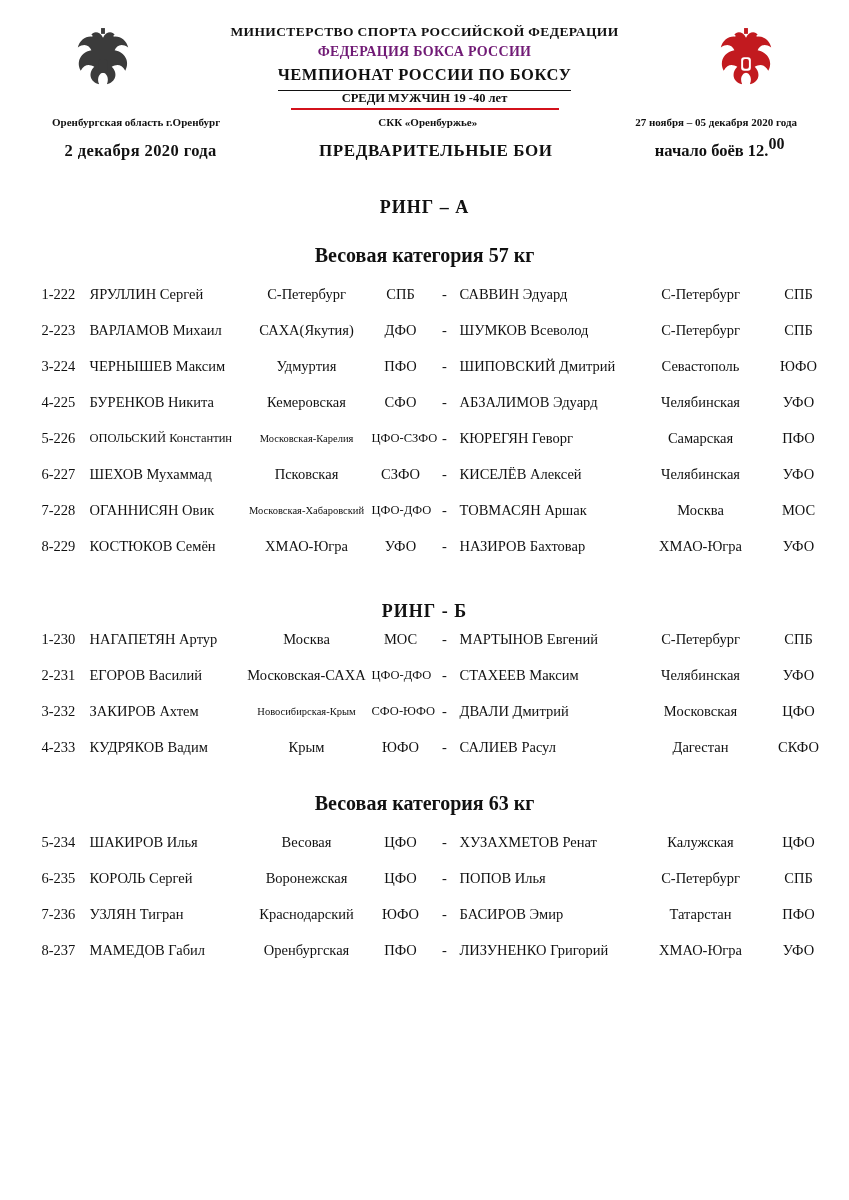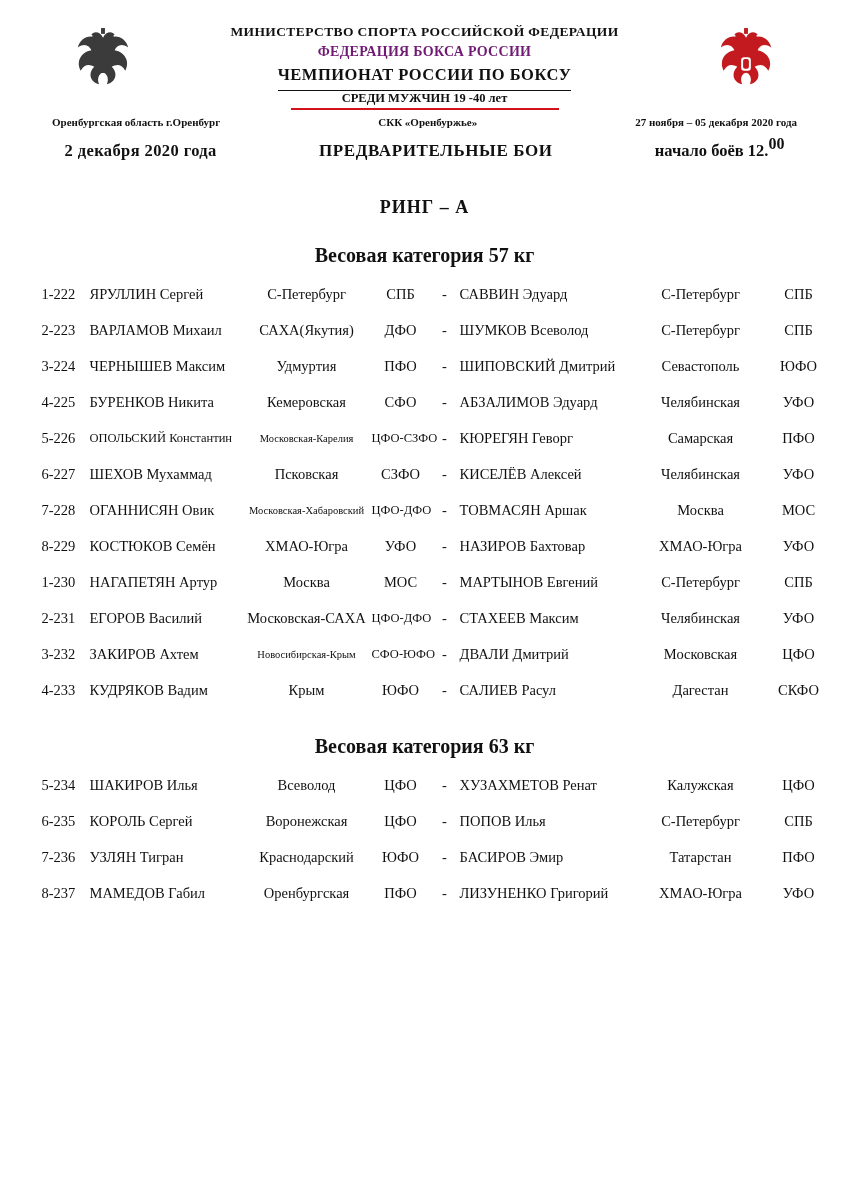--- a/index.html
+++ b/index.html
@@ -188,20 +188,21 @@
       <div class="bout">
         <span class="cell num">8-229</span>
         <span class="cell name">КОСТЮКОВ Семён</span>
         <span class="cell center">ХМАО-Югра</span>
         <span class="cell center">УФО</span>
         <span class="cell center">-</span>
         <span class="cell name">НАЗИРОВ Бахтовар</span>
         <span class="cell center">ХМАО-Югра</span>
         <span class="cell center">УФО</span>
       </div>
+      <div class="ring-title">РИНГ - Б</div>
       <div class="bout">
         <span class="cell num">1-230</span>
         <span class="cell name">НАГАПЕТЯН Артур</span>
         <span class="cell center">Москва</span>
         <span class="cell center">МОС</span>
         <span class="cell center">-</span>
         <span class="cell name">МАРТЫНОВ Евгений</span>
         <span class="cell center">С-Петербург</span>
         <span class="cell center">СПБ</span>
       </div>
@@ -232,21 +233,21 @@
         <span class="cell center">ЮФО</span>
         <span class="cell center">-</span>
         <span class="cell name">САЛИЕВ Расул</span>
         <span class="cell center">Дагестан</span>
         <span class="cell center">СКФО</span>
       </div>
       <div class="weight-title">Весовая категория 63 кг</div>
       <div class="bout">
         <span class="cell num">5-234</span>
         <span class="cell name">ШАКИРОВ Илья</span>
-        <span class="cell center">Всеволод</span>
+        <span class="cell center">Весовая</span>
         <span class="cell center">ЦФО</span>
         <span class="cell center">-</span>
         <span class="cell name">ХУЗАХМЕТОВ Ренат</span>
         <span class="cell center">Калужская</span>
         <span class="cell center">ЦФО</span>
       </div>
       <div class="bout">
         <span class="cell num">6-235</span>
         <span class="cell name">КОРОЛЬ Сергей</span>
         <span class="cell center">Воронежская</span>

